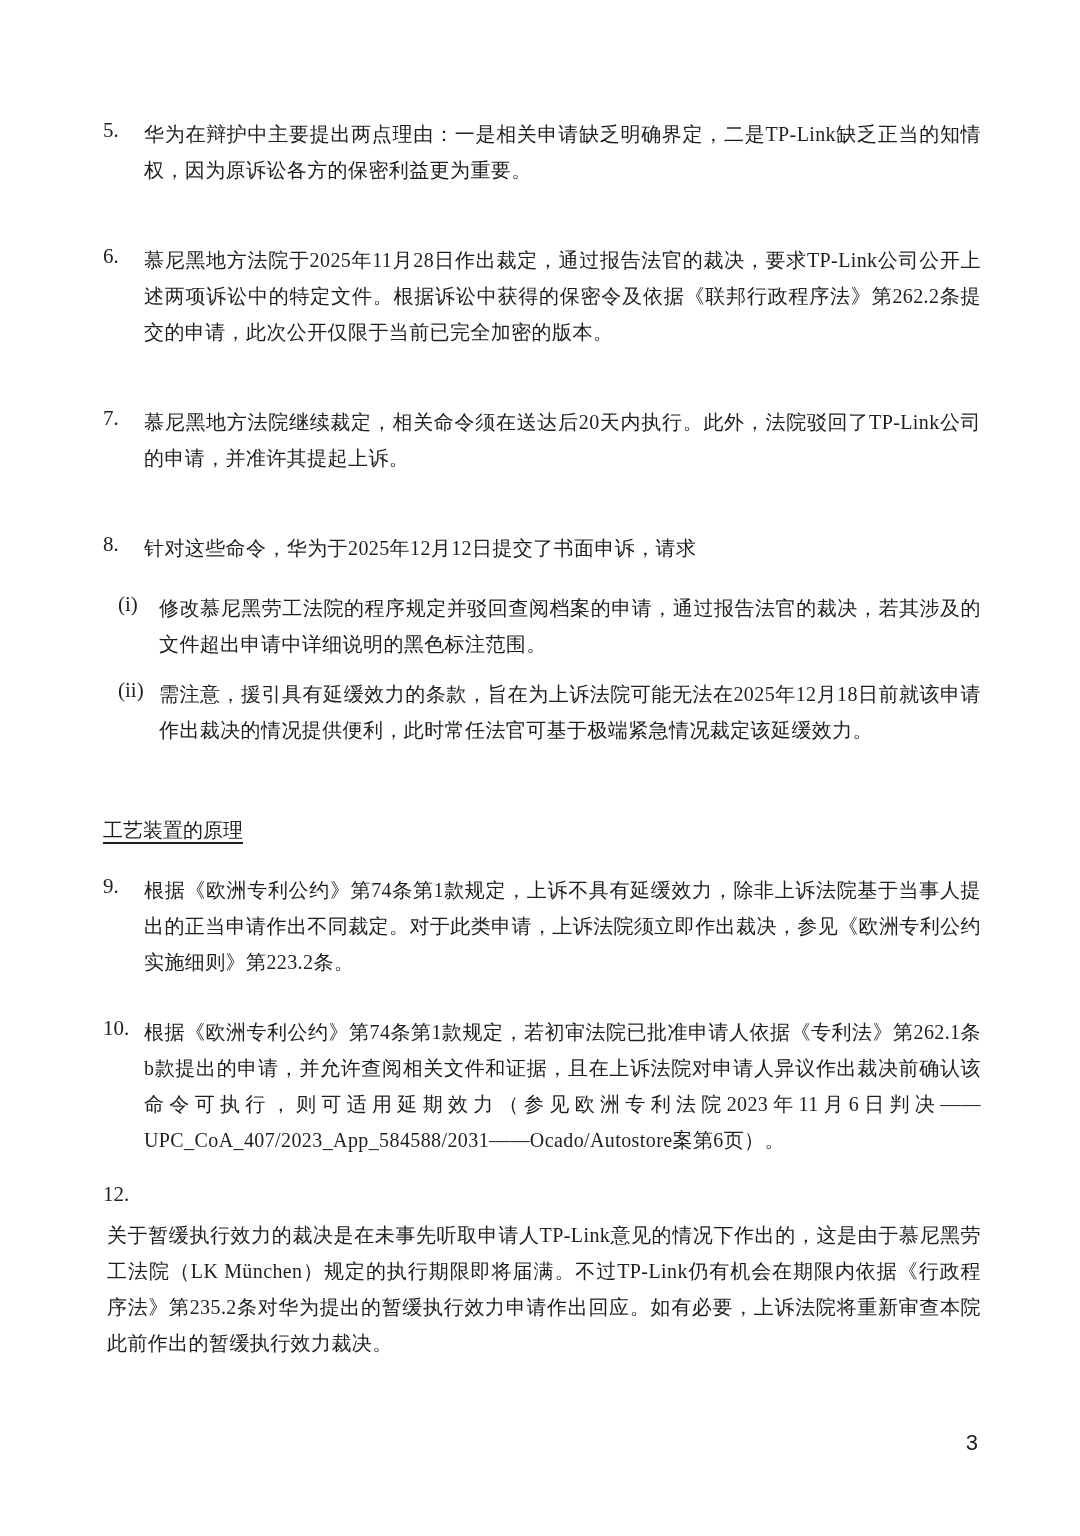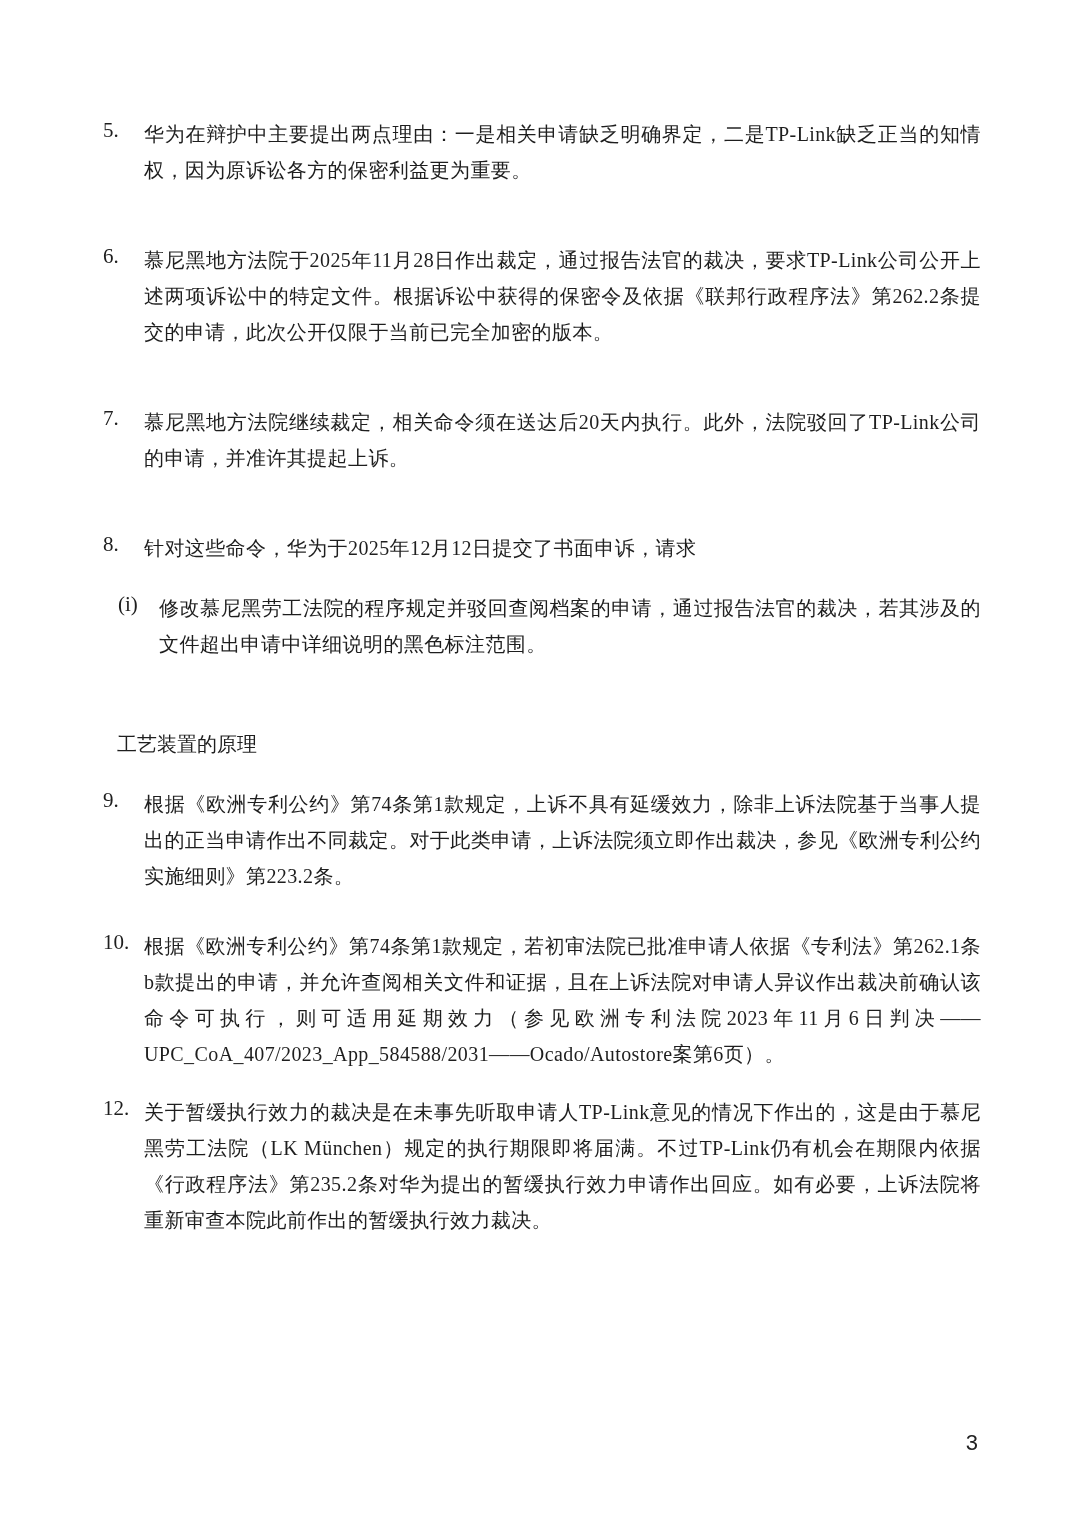--- a/index.html
+++ b/index.html
@@ -47,26 +47,27 @@
   }
   .sub .marker {
     flex: 0 0 37px;
   }
   .mt-item   { margin-top: 46px; }
   .mt-sub1   { margin-top: 16px; }
   .mt-sub2   { margin-top: 6px;  }
   .mt-after-heading { margin-top: 20px; }
   .mt-10 { margin-top: 26px; justify-content: center; }
   .mt-11 { margin-top: 20px; }
-  .mt-12 { margin-top: 14px; }
+  .mt-12 { margin-top: 14px; flex-direction: column; }
   .section-heading {
-    margin: 60px 0 0 14px;
+    margin: 60px 0 0 0;
     font-size: 20px;
     font-weight: normal;
     line-height: 36px;
+    text-decoration: underline;
     text-underline-offset: 5px;
   }
   .page-number {
     position: absolute;
     top: 1428px;
     right: 102px;
     font-size: 22px;
     line-height: 30px;
     font-family: "Liberation Sans", "DejaVu Sans", sans-serif;
     color: #222222;
@@ -96,20 +97,24 @@
     <div class="block mt-item">
       <span class="marker">8.</span>
       <p class="text">针对这些命令，华为于2025年12月12日提交了书面申诉，请求</p>
     </div>
 
     <div class="block sub mt-sub1">
       <span class="marker">(i)</span>
       <p class="text">修改慕尼黑劳工法院的程序规定并驳回查阅档案的申请，通过报告法官的裁决，若其涉及的文件超出申请中详细说明的黑色标注范围。</p>
     </div>
 
+    <div class="block sub mt-sub2">
+      <span class="marker">(ii)</span>
+      <p class="text">需注意，援引具有延缓效力的条款，旨在为上诉法院可能无法在2025年12月18日前就该申请作出裁决的情况提供便利，此时常任法官可基于极端紧急情况裁定该延缓效力。</p>
+    </div>
 
     <h2 class="section-heading">工艺装置的原理</h2>
 
     <div class="block mt-after-heading">
       <span class="marker">9.</span>
       <p class="text">根据《欧洲专利公约》第74条第1款规定，上诉不具有延缓效力，除非上诉法院基于当事人提出的正当申请作出不同裁定。对于此类申请，上诉法院须立即作出裁决，参见《欧洲专利公约实施细则》第223.2条。</p>
     </div>
 
     <div class="block mt-10">
       <span class="marker">10.</span>

